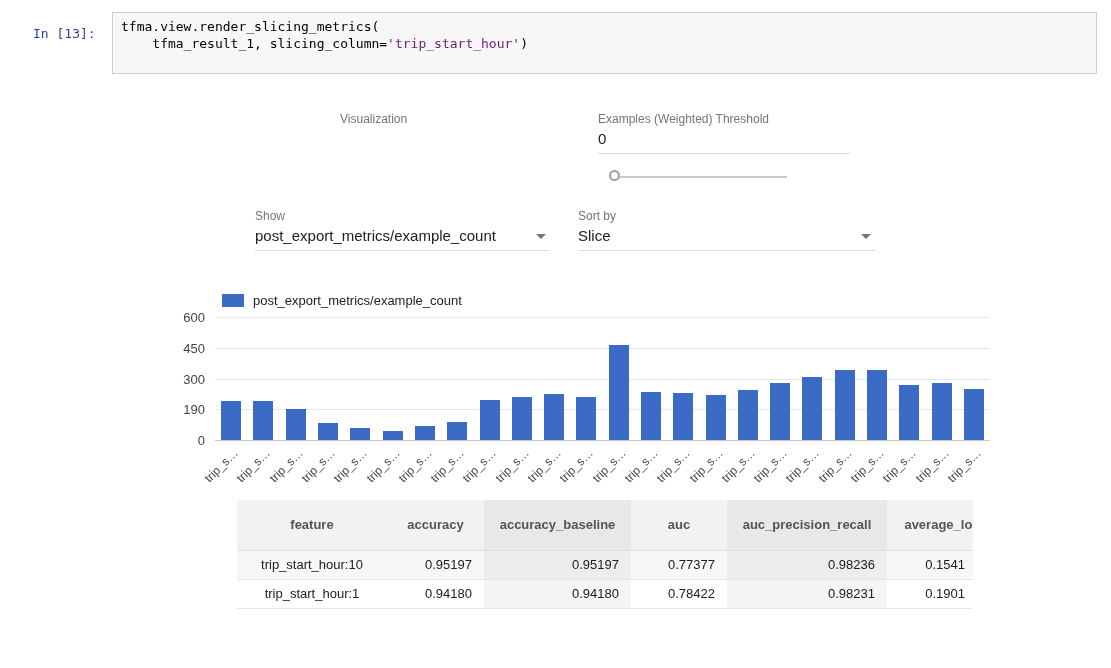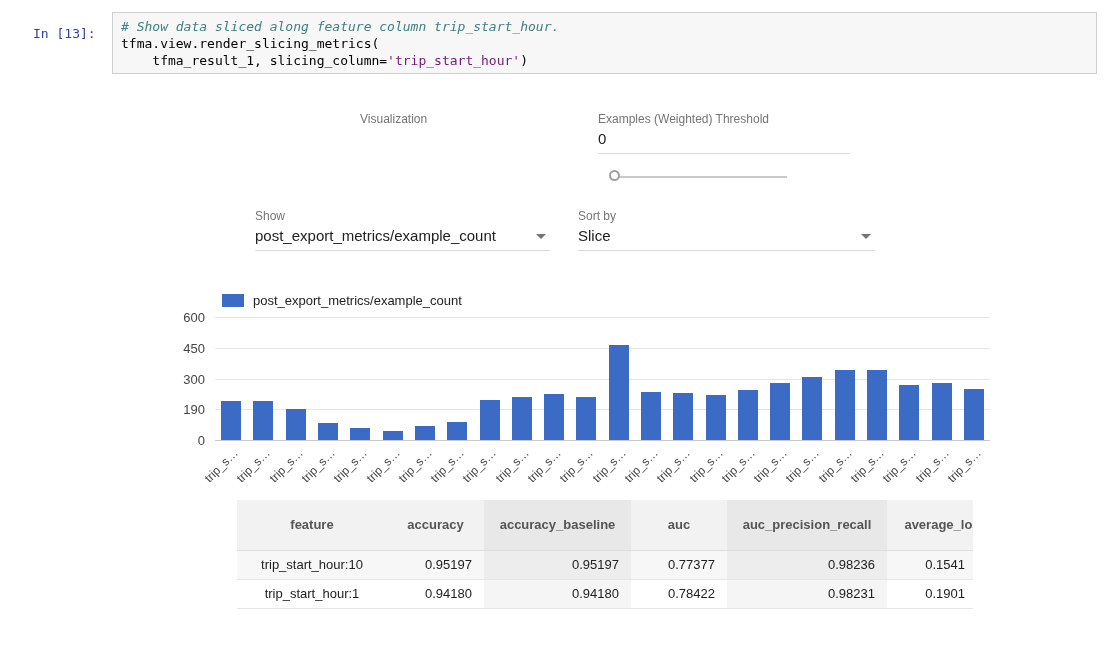--- a/index.html
+++ b/index.html
@@ -18,21 +18,21 @@
   .tok-string  { color:#701a75; }
 
   
   .w-label { position:absolute; font-size:12px; color:#757575; }
   .w-field { position:absolute; border-bottom:1px solid #dadada; padding:2px 0 6px 0;
              font-size:15px; color:#212121; cursor:pointer; }
   .w-field.plain { cursor:text; }
   .arrow { position:absolute; right:4px; top:9px; width:0; height:0;
            border-left:5px solid transparent; border-right:5px solid transparent;
            border-top:5px solid #757575; }
-  .lbl-viz   { left:360px; top:112px; }
+  .lbl-viz   { left:340px; top:112px; }
   .fld-viz   { left:340px; top:128px; width:225px; }
   .lbl-thr   { left:598px; top:112px; }
   .fld-thr   { left:598px; top:128px; width:252px; }
   .lbl-show  { left:255px; top:209px; }
   .fld-show  { left:255px; top:225px; width:295px; }
   .lbl-sort  { left:578px; top:209px; }
   .fld-sort  { left:578px; top:225px; width:297px; }
 
   .slider { position:absolute; left:609px; top:170px; width:178px; height:14px; cursor:pointer; }
   .slider .track { position:absolute; left:8px; right:0; top:6px; height:2px; background:#c9c9c9; }
@@ -69,21 +69,20 @@
   .metrics-table td.last { padding-right:32px; }
   .metrics-table .shade  { background-color:rgba(0,0,0,0.04); }
 </style>
 </head>
 <body>
 
 <div class="page" id="page">
 
   <div class="prompt">In [13]:</div>
   <div class="code-cell">
-    <div class="code-line tok-comment"># Show data sliced along feature column trip_start_hour.</div>
     <div class="code-line">tfma.view.render_slicing_metrics(</div>
     <div class="code-line"><span>    tfma_result_1, slicing_column=</span><span class="tok-string">'trip_start_hour'</span><span>)</span></div>
   </div>
 
   <div class="w-label lbl-viz">Visualization</div>
 
   <div class="w-label lbl-thr">Examples (Weighted) Threshold</div>
   <div class="w-field plain fld-thr">
     <span>0</span>
   </div>

